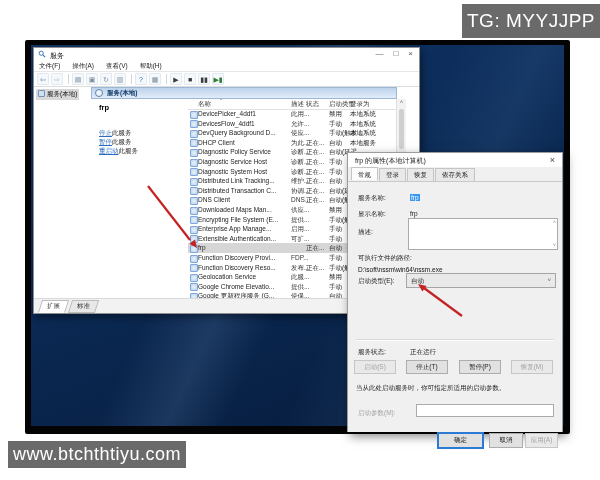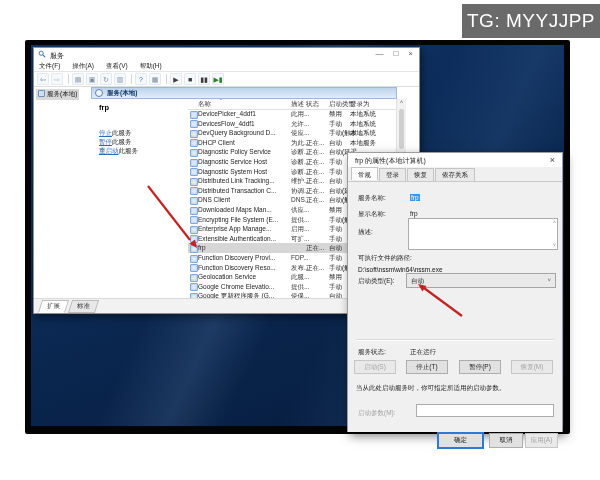--- a/index.html
+++ b/index.html
@@ -413,13 +413,14 @@
         <div class="fbtn" id="btn-apply">应用(A)</div>
       </div>
     </div>
 
     <svg class="arrow-svg" style="left:385px;top:238px;z-index:4;" width="60" height="45">
       <line x1="52" y1="38" x2="14" y2="10"></line>
       <polygon points="8,6 16.5,7.9 12.4,13.6"></polygon>
     </svg>
   </div>
 
+  <div class="wm" id="wm-bottom">www.btchthtiyu.com</div>
 </div>
 
 </body></html>

